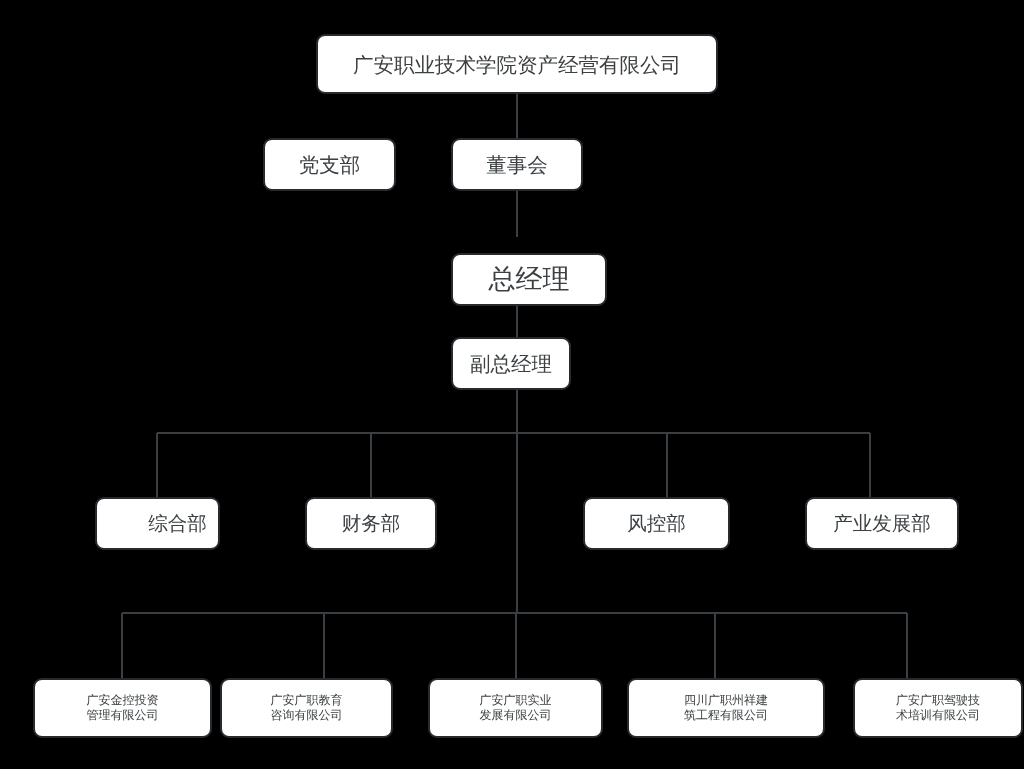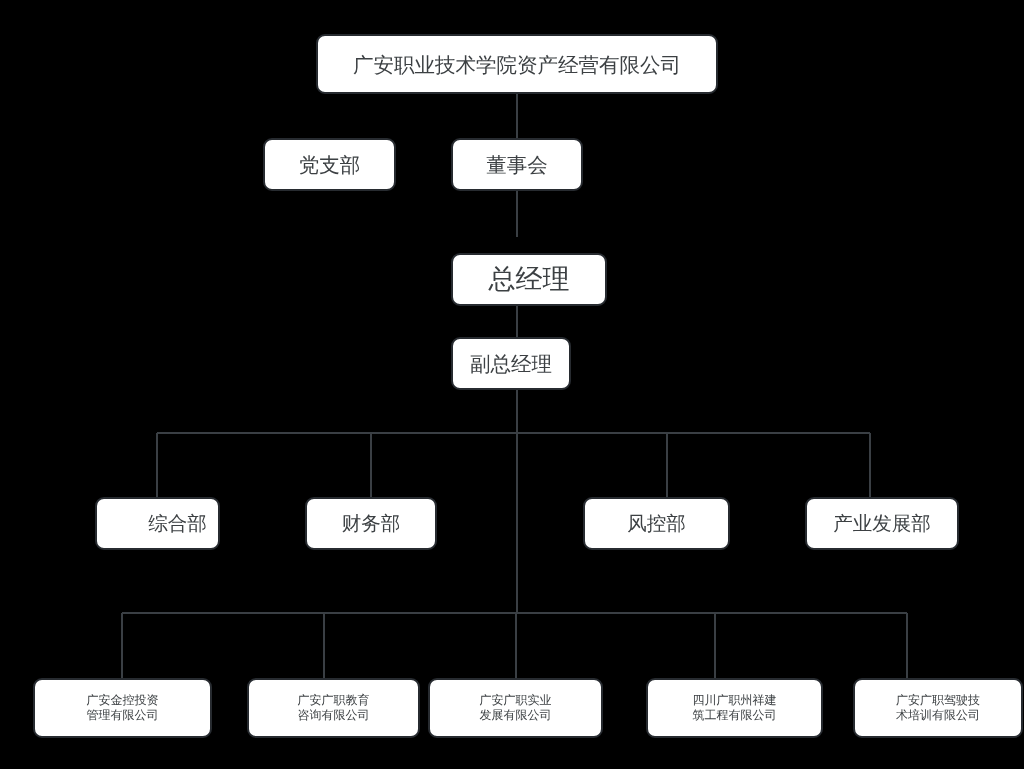--- a/index.html
+++ b/index.html
@@ -155,29 +155,29 @@
       <div class="node node-dept" style="left: 805px; width: 154px;">
         <span class="node-label">产业发展部</span>
       </div>
     </div>
 
   <div id="subsidiary-nodes">
       <div class="node node-sub" style="left: 33px; width: 179px;">
         <span class="node-label">广安金控投资
 管理有限公司</span>
       </div>
-      <div class="node node-sub" style="left: 247px; width: 173px;">
+      <div class="node node-sub" style="left: 220px; width: 173px;">
         <span class="node-label">广安广职教育
 咨询有限公司</span>
       </div>
       <div class="node node-sub" style="left: 428px; width: 175px; text-align: right;">
         <span class="node-label">广安广职实业
 发展有限公司</span>
       </div>
-      <div class="node node-sub" style="left: 646px; width: 177px;">
+      <div class="node node-sub" style="left: 627px; width: 198px;">
         <span class="node-label">四川广职州祥建
 筑工程有限公司</span>
       </div>
       <div class="node node-sub" style="left: 822px; width: 170px; margin-left: 31px;">
         <span class="node-label">广安广职驾驶技
 术培训有限公司</span>
       </div>
     </div>
 
 </div>

